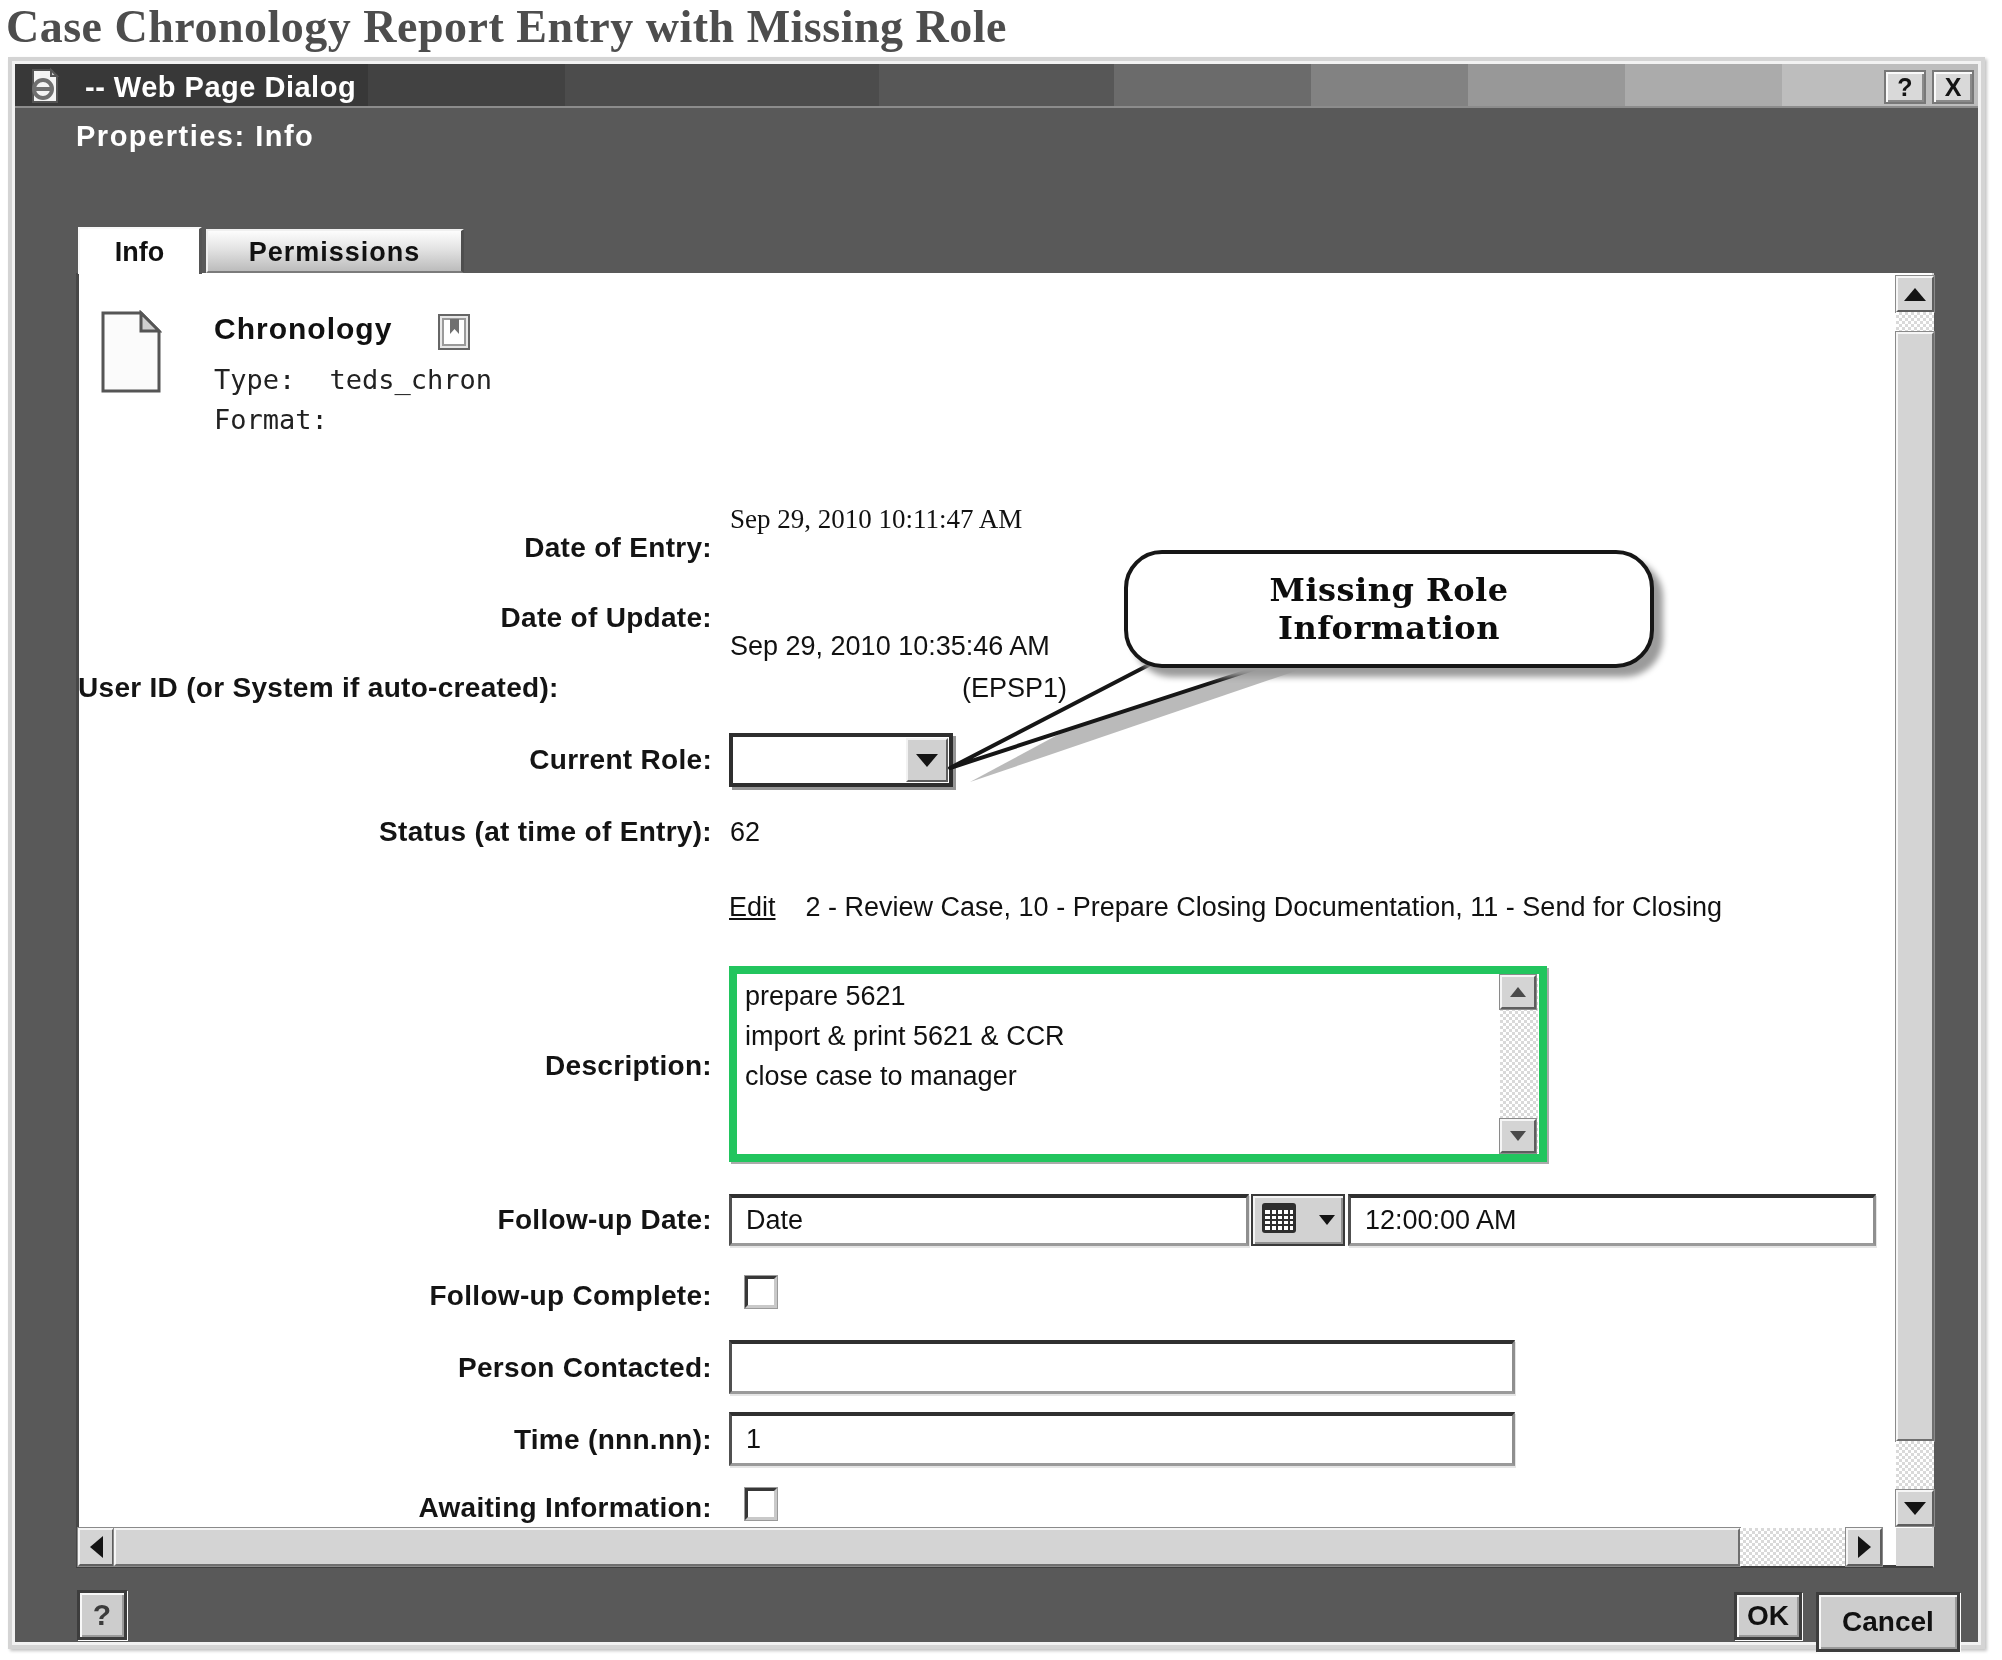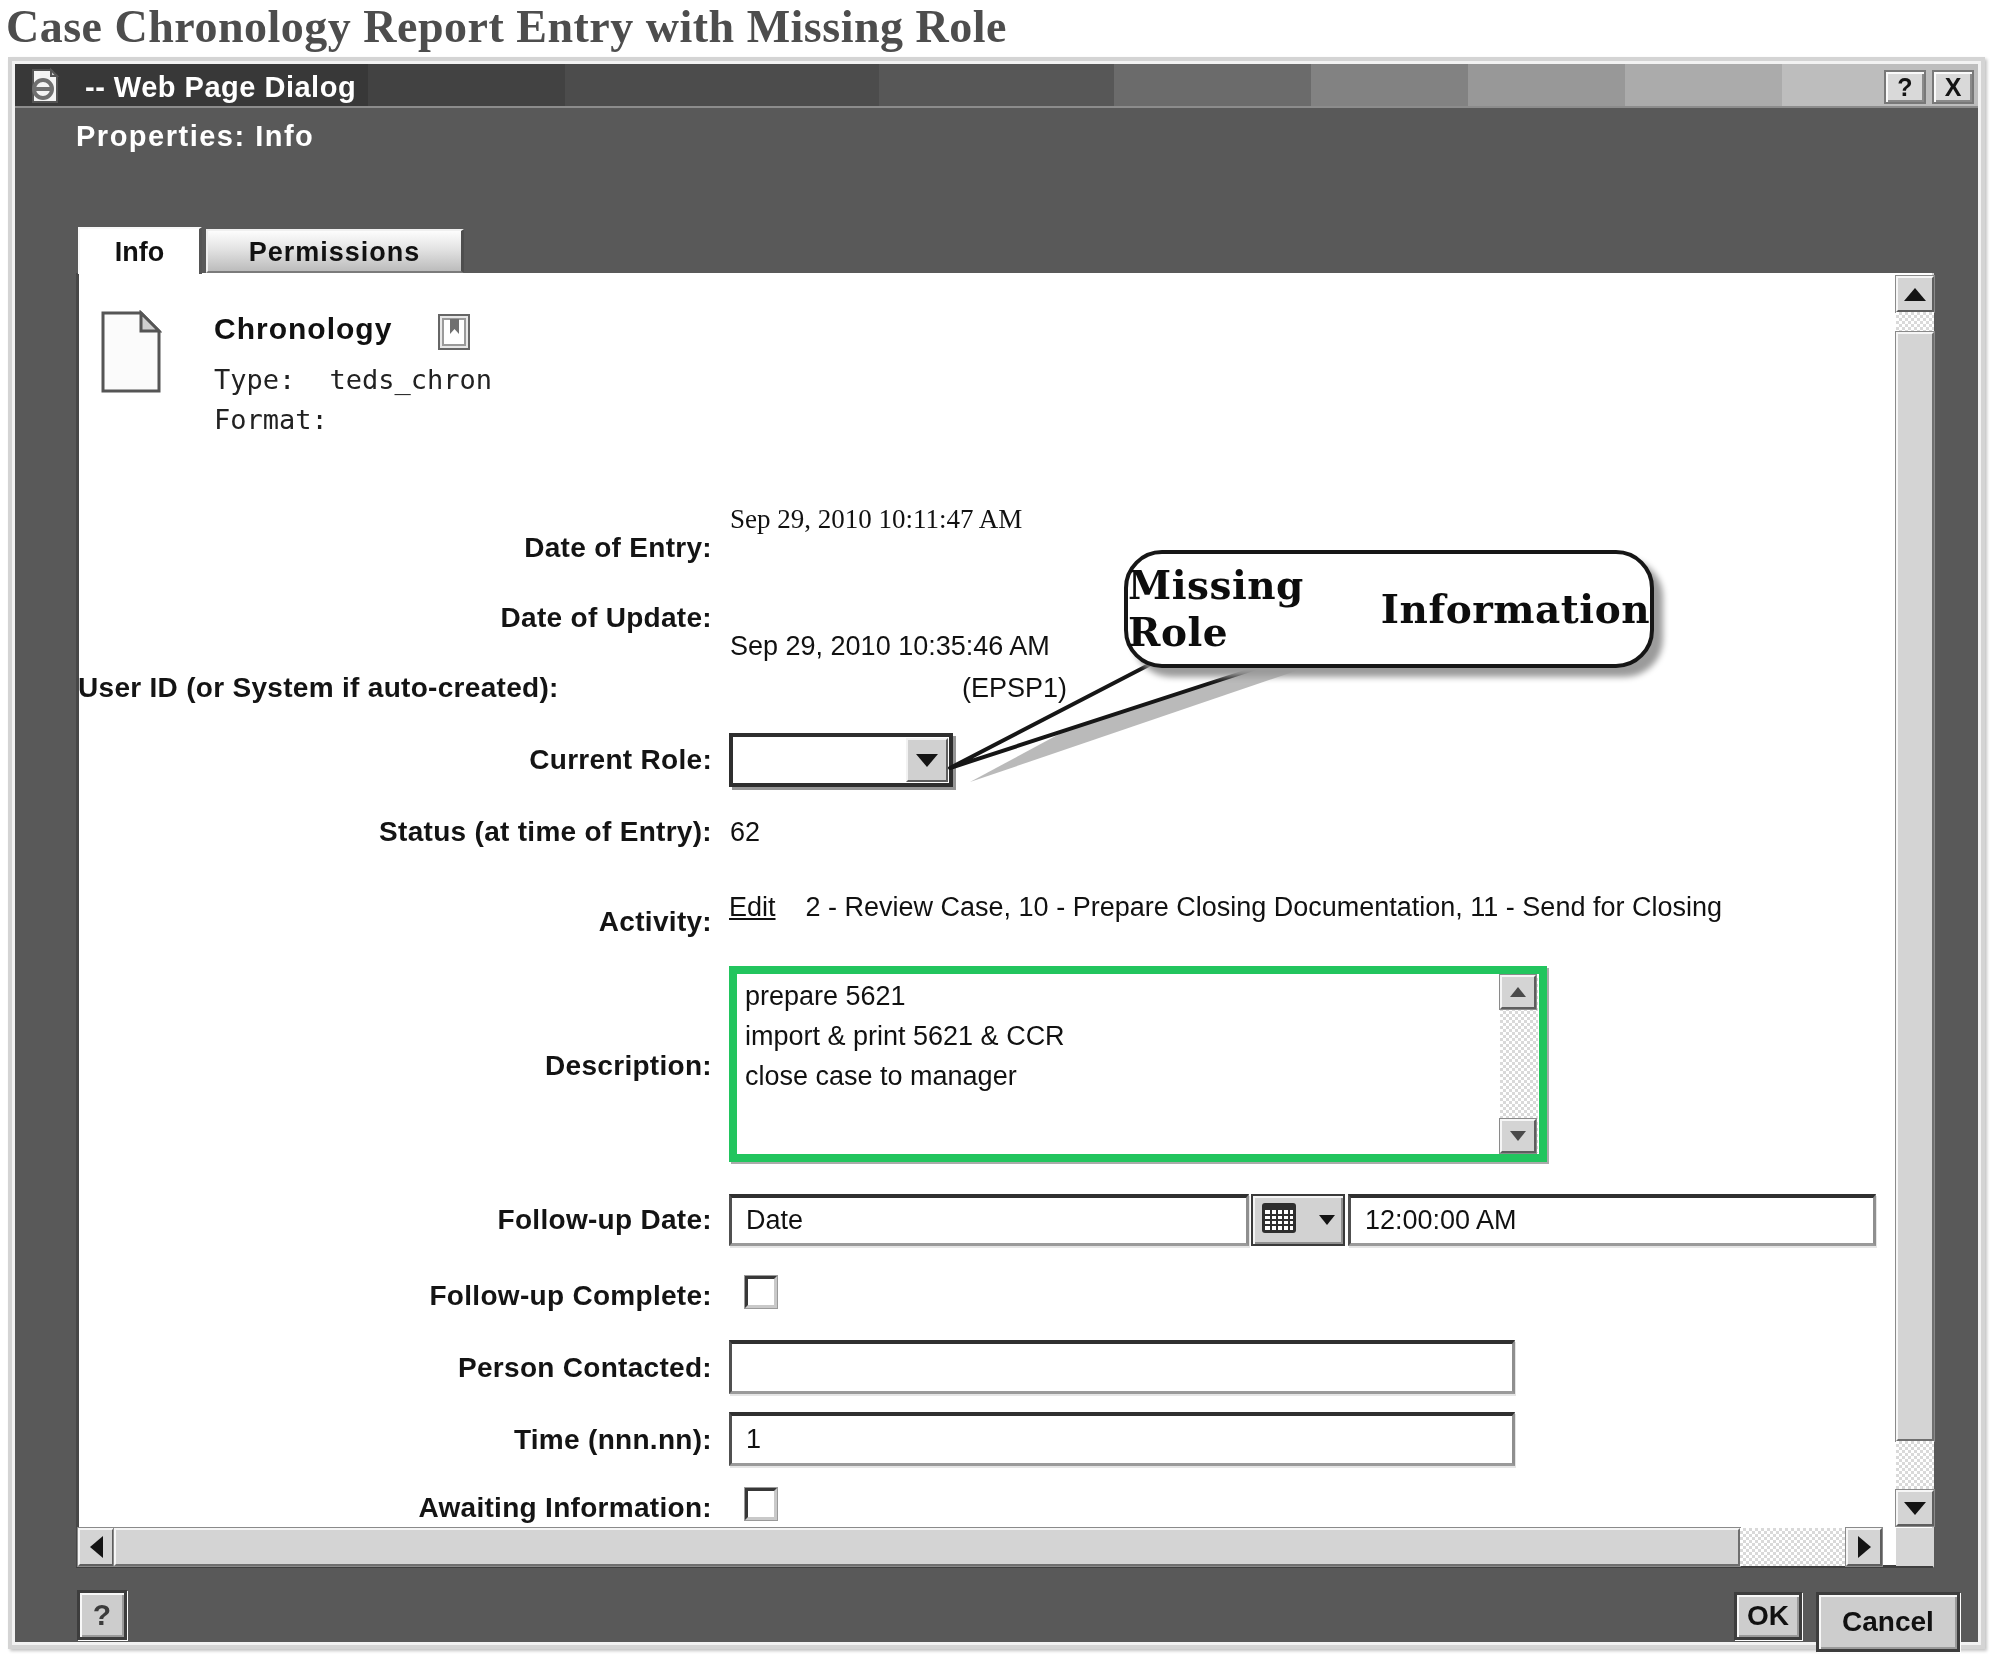--- a/index.html
+++ b/index.html
@@ -117,22 +117,22 @@
   
   .push-btn { position:absolute; background:#cdcdcd; border:3px solid #3d3d3d;
     box-shadow:inset 2px 2px 0 #f8f8f8, inset -2px -2px 0 #9a9a9a, 1px 1px 0 #fdfdfd;
     color:#111; font-weight:bold; font-size:28px; display:flex; align-items:center; justify-content:center;
     cursor:default; z-index:2; }
 
   
   .callout { position:absolute; left:1124px; top:550px; width:530px; height:118px;
     background:#fff; border:4px solid #161616; border-radius:38px;
     box-shadow:9px 9px 6px #9b9b9b; z-index:5;
-    display:flex; flex-direction:row; align-items:center; justify-content:center;
-    font-family:"DejaVu Serif", serif; font-weight:bold; font-size:39px; color:#0d0d0d; line-height:1.2;
+    display:flex; flex-direction:column; align-items:center; justify-content:center;
+    font-family:"DejaVu Serif", serif; font-weight:bold; font-size:32px; color:#0d0d0d; line-height:1.2;
     letter-spacing:0.5px; }
   .callout-tail { position:absolute; left:930px; top:628px; width:400px; height:170px; z-index:4; }
 
   .corner-fill { position:absolute; left:1896px; top:1528px; width:38px; height:38px; background:#d6d6d6; z-index:2; }
 </style>
 </head>
 <body>
 
 <div class="page">
 
@@ -198,21 +198,20 @@
   <div class="combo">
     <span class="combo-value"></span>
     <div class="combo-btn">
       <div class="tri tri-down"></div>
     </div>
   </div>
 
   <div class="lbl" style="top:816px;">Status (at time of Entry):</div>
   <div class="val" style="left:730px;top:817px;">62</div>
 
-  <div class="lbl" style="top:906px;">Activity:</div>
   <div class="activity-text">
     <span class="edit-link">Edit</span><span>2 - Review Case, 10 - Prepare Closing Documentation, 11 - Send for Closing</span>
   </div>
 
   <div class="lbl" style="top:1050px;">Description:</div>
   <div class="desc-box">
     <div class="desc-text">prepare 5621
 import &amp; print 5621 &amp; CCR
 close case to manager</div>
     <div class="desc-sb checker">

